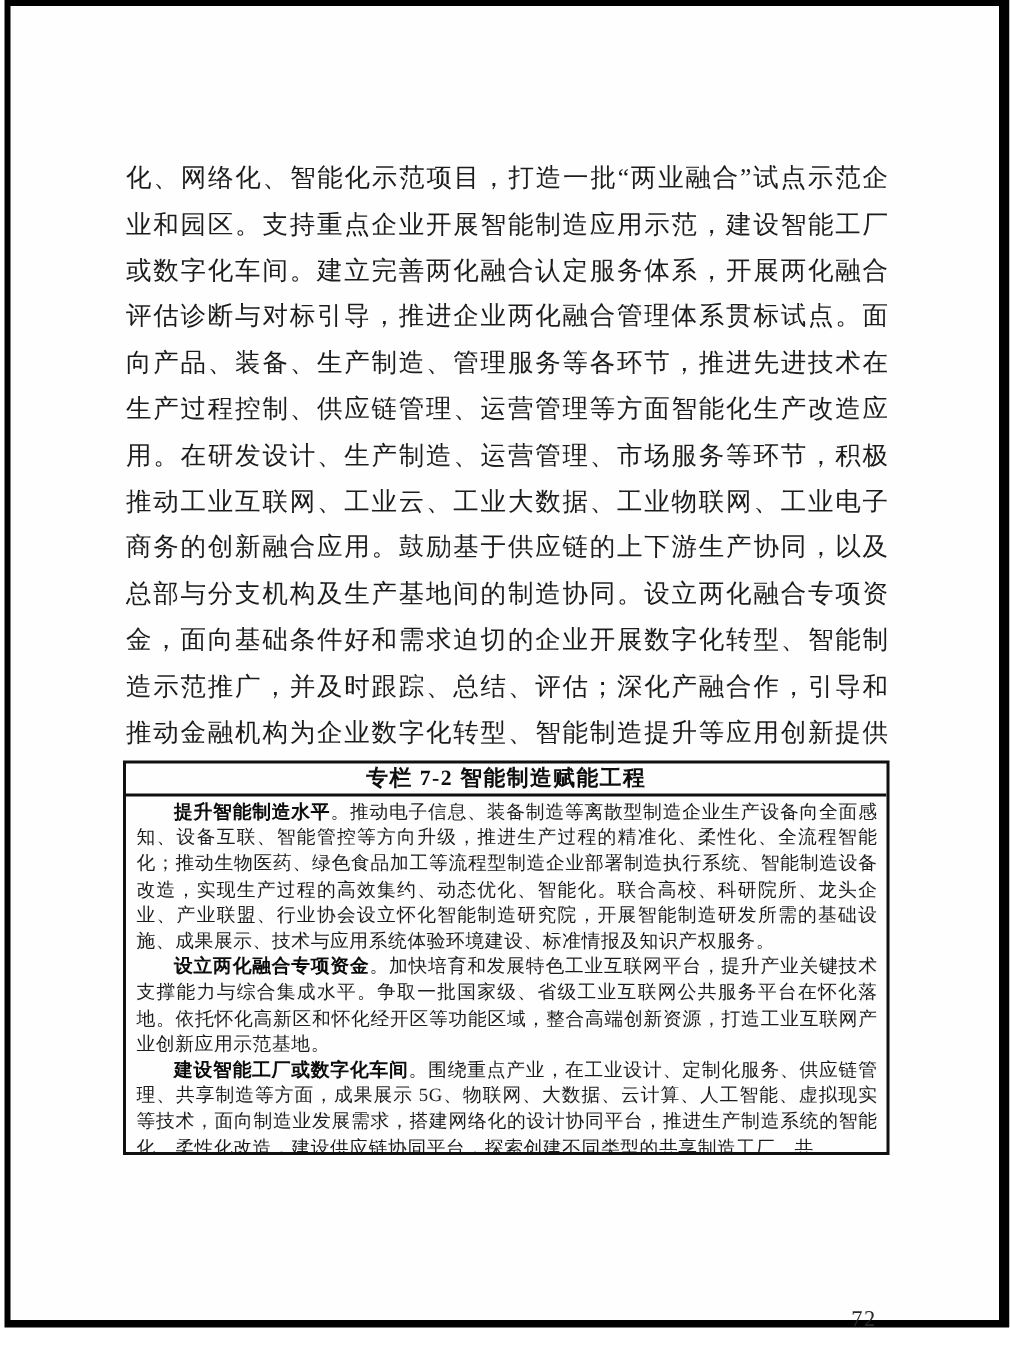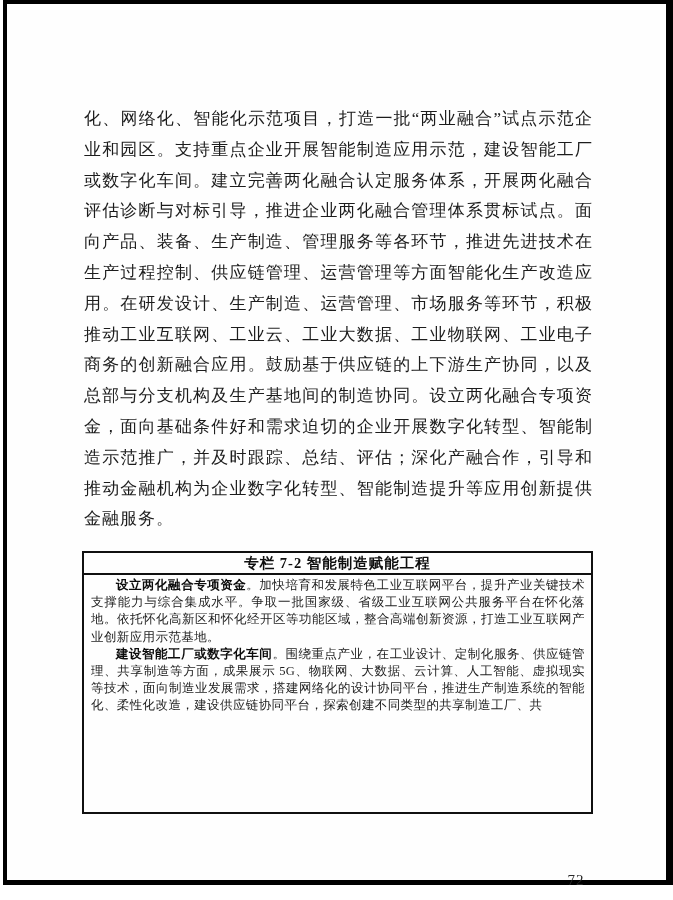--- a/index.html
+++ b/index.html
@@ -43,21 +43,20 @@
   .callout-box {
     position: absolute;
     left: 82px;
     top: 507px;
     width: 511px;
     height: 263px;
     box-sizing: border-box;
     border: 2px solid #101010;
     background: #fefefe;
     overflow: hidden;
-    margin-top: 44px;
   }
   .callout-box-title {
     height: 20px;
     line-height: 20px;
     border-bottom: 2px solid #101010;
     text-align: center;
     font-weight: bold;
     font-size: 14.5px;
     letter-spacing: 1px;
     color: #0e0e0e;
@@ -93,18 +92,19 @@
 </head>
 <body>
 
 <div class="scan-frame"></div>
 
 <div class="main-paragraph">化、网络化、智能化示范项目，打造一批“两业融合”试点示范企业和园区。支持重点企业开展智能制造应用示范，建设智能工厂或数字化车间。建立完善两化融合认定服务体系，开展两化融合评估诊断与对标引导，推进企业两化融合管理体系贯标试点。面向产品、装备、生产制造、管理服务等各环节，推进先进技术在生产过程控制、供应链管理、运营管理等方面智能化生产改造应用。在研发设计、生产制造、运营管理、市场服务等环节，积极推动工业互联网、工业云、工业大数据、工业物联网、工业电子商务的创新融合应用。鼓励基于供应链的上下游生产协同，以及总部与分支机构及生产基地间的制造协同。设立两化融合专项资金，面向基础条件好和需求迫切的企业开展数字化转型、智能制造示范推广，并及时跟踪、总结、评估；深化产融合作，引导和推动金融机构为企业数字化转型、智能制造提升等应用创新提供金融服务。</div>
 
 <div class="callout-box">
   <div class="callout-box-title">专栏 7-2 智能制造赋能工程</div>
   <div class="callout-box-content">
+    <p class="box-para"><b>提升智能制造水平</b><span>。推动电子信息、装备制造等离散型制造企业生产设备向全面感知、设备互联、智能管控等方向升级，推进生产过程的精准化、柔性化、全流程智能化；推动生物医药、绿色食品加工等流程型制造企业部署制造执行系统、智能制造设备改造，实现生产过程的高效集约、动态优化、智能化。联合高校、科研院所、龙头企业、产业联盟、行业协会设立怀化智能制造研究院，开展智能制造研发所需的基础设施、成果展示、技术与应用系统体验环境建设、标准情报及知识产权服务。</span></p>
     <p class="box-para"><b>设立两化融合专项资金</b><span>。加快培育和发展特色工业互联网平台，提升产业关键技术支撑能力与综合集成水平。争取一批国家级、省级工业互联网公共服务平台在怀化落地。依托怀化高新区和怀化经开区等功能区域，整合高端创新资源，打造工业互联网产业创新应用示范基地。</span></p>
     <p class="box-para"><b>建设智能工厂或数字化车间</b><span>。围绕重点产业，在工业设计、定制化服务、供应链管理、共享制造等方面，成果展示 5G、物联网、大数据、云计算、人工智能、虚拟现实等技术，面向制造业发展需求，搭建网络化的设计协同平台，推进生产制造系统的智能化、柔性化改造，建设供应链协同平台，探索创建不同类型的共享制造工厂、共</span></p>
   </div>
 </div>
 
 <div class="page-number">72</div>
 
 </body></html>

